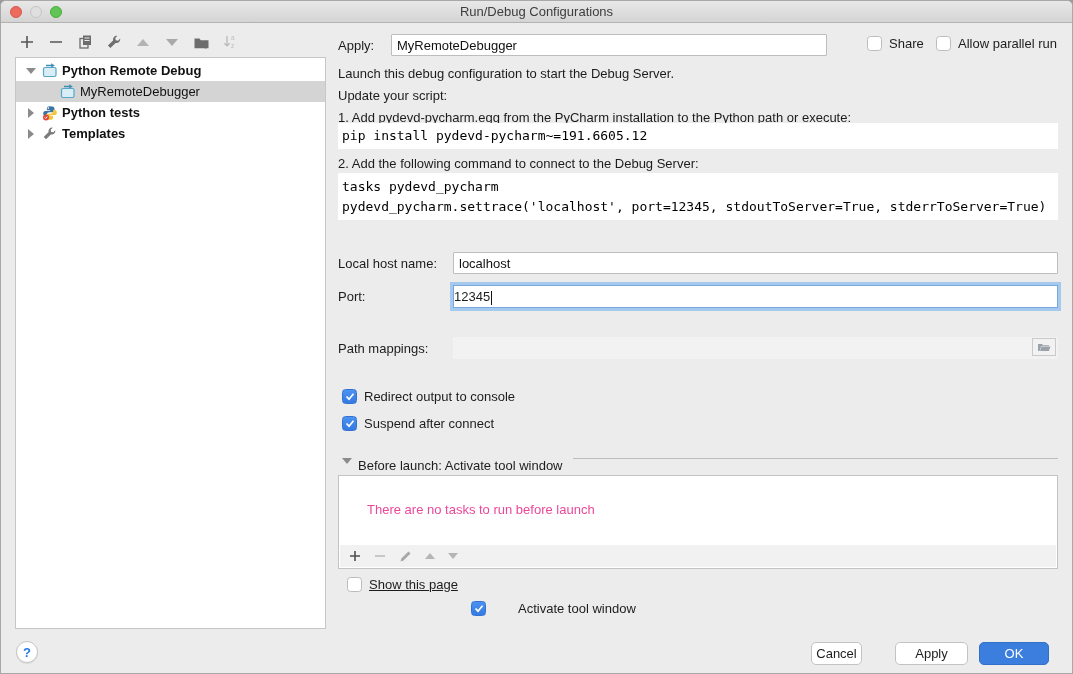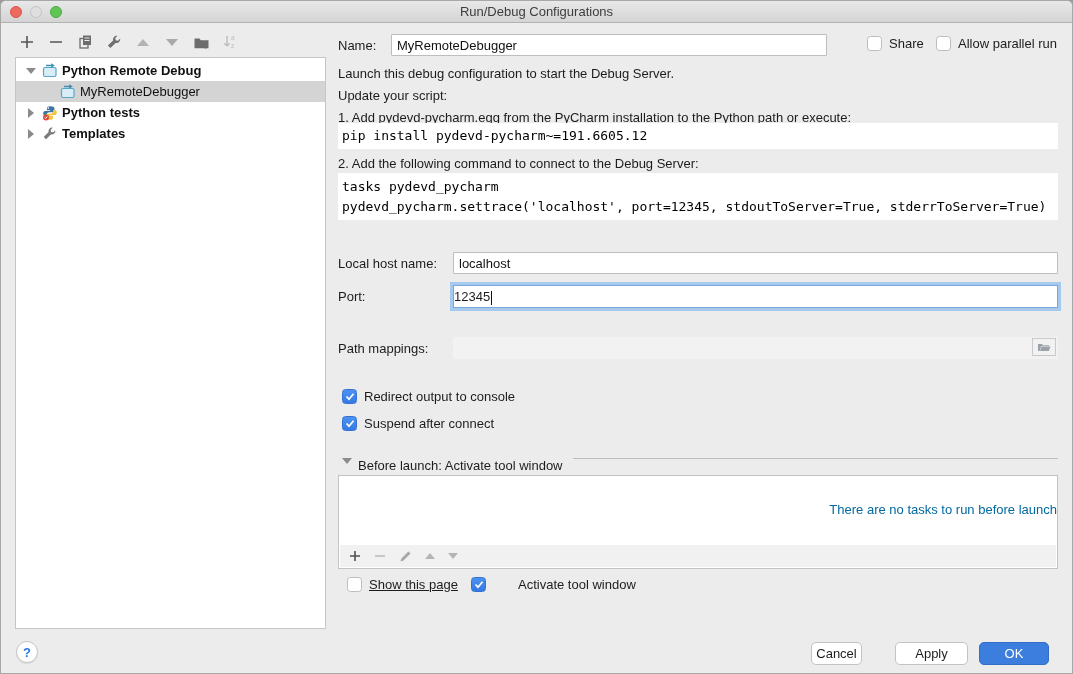--- a/index.html
+++ b/index.html
@@ -55,21 +55,21 @@
   .cb { display:inline-flex; align-items:center; gap:7px; cursor:default; }
   .cbox { width:15px; height:15px; border-radius:3.5px; background:#ffffff; border:1px solid #bcbcbc;
           display:inline-flex; align-items:center; justify-content:center; flex:none; }
   .cbox.checked { background:linear-gradient(#4c92f0,#3579e2); border-color:#3272d4; }
   .cbox svg { display:block; }
 
   
   #bl-header { display:flex; gap:6px; }
   #bl-header .hr { flex:1; height:1px; background:#bdbdbd; margin-left:4px; }
   #task-box { background:#ffffff; border:1px solid #c3c3c3; }
-  #task-empty { color:#0369a1; text-align:right; }
+  #task-empty { color:#ec4899; text-align:left;padding-left:28px; }
   #task-toolbar { position:absolute; left:1px; right:1px; bottom:1px; height:22px; background:#f1f1f1;
                   display:flex; align-items:center; gap:13px; padding-left:9px; }
 
   
   .btn { position:absolute; top:641px; height:23px; border-radius:5px; background:#ffffff;
          border:1px solid #c3c3c3; font-family:"Liberation Sans", sans-serif; font-size:13px; color:#1d1d1d;
          display:flex; align-items:center; justify-content:center; }
   .btn.primary { background:#3b7ede; border-color:#316fc9; color:#ffffff; }
   #help-btn { position:absolute; left:15px; top:640px; width:22px; height:22px; border-radius:50%;
               background:#ffffff; border:1px solid #c6c6c6; color:#2478e8; font-weight:bold; font-size:13px;
@@ -183,21 +183,21 @@
         <svg width="15" height="15">
             <path d="M13.3 4.3a3.5 3.5 0 0 1-4.4 4.1L4 13.3 1.7 11l4.9-4.9A3.5 3.5 0 0 1 10.7 1.7L8.7 3.7l.4 2.2 2.2.4 2-2z" fill="#7b7b7b"></path>
           </svg>
       </div>
       <span class="tlabel">Templates</span>
     </div>
   </div>
 
   <div id="content">
 
-    <span class="abs lbl" style="left:0; top:37px;">Name:</span>
+    <span class="abs lbl" style="left:0; top:37px;">Apply:</span>
     <input class="abs txt" type="text" style="left: 53px; top: 33px; width: 436px;" value="MyRemoteDebugger">
     <label class="abs cb" style="left:529px; top:35px;">
       <span class="cbox"></span>
       <span>Share</span>
     </label>
     <label class="abs cb" style="left:598px; top:35px;">
       <span class="cbox"></span>
       <span>Allow parallel run</span>
     </label>
 
@@ -271,21 +271,21 @@
           </svg>
         <div class="tri-up" style="border-bottom-color:#b5b5b5; border-left-width:5px; border-right-width:5px; border-bottom-width:6px;"></div>
         <div class="tri-down" style="border-top-color:#b5b5b5; border-left-width:5px; border-right-width:5px; border-top-width:6px;"></div>
       </div>
     </div>
 
     <label class="abs cb" style="left:9px; top:576px;text-decoration:underline;">
       <span class="cbox"></span>
       <span>Show this page</span>
     </label>
-    <label class="abs cb" style="left:133px; top:576px;gap:32px;">
+    <label class="abs cb" style="left:133px; top:600px;gap:32px;">
       <span class="cbox checked">
         <svg width="10" height="9">
             <path d="M1.5 4.5l2.5 2.7 4.5-5.5" stroke="#fff" stroke-width="1.7" fill="none"></path>
           </svg>
       </span>
       <span>Activate tool window</span>
     </label>
   </div>
 
   <div id="help-btn">

